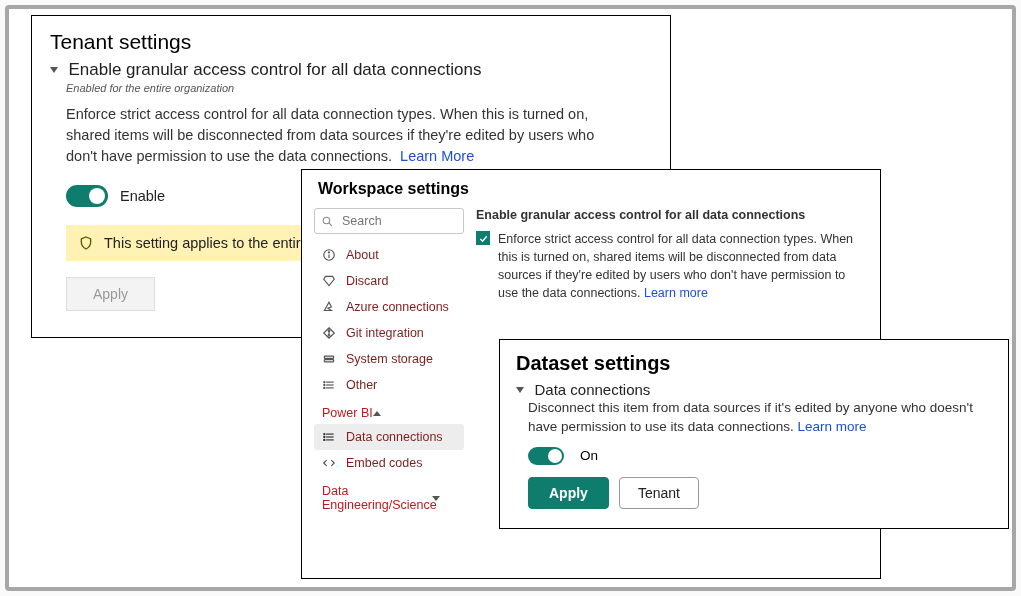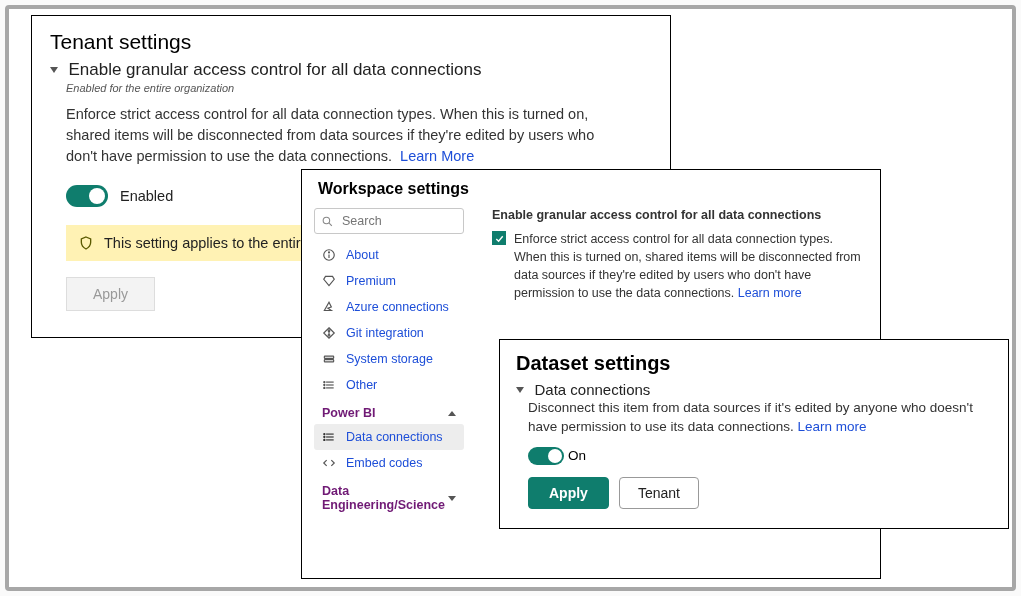--- a/index.html
+++ b/index.html
@@ -96,46 +96,46 @@
     left: 292px; top: 160px;
     width: 580px;
     height: 410px;
     padding: 10px 12px 12px 12px;
   }
   .workspace h2 {
     margin: 0 0 10px 4px;
     font-size: 16px;
     font-weight: 700;
   }
-  .ws-body { display:flex; gap: 28px; }
+  .ws-body { display:flex; gap: 12px; }
   .ws-side { width: 150px; }
   .search {
     display:flex; align-items:center; gap:6px;
     border:1px solid #c8c8c8;
     border-radius:3px;
     padding:4px 6px;
     margin-bottom:8px;
   }
   .search input {
     border:none; outline:none; font-size:12.5px; color:#666; width:100%;
     background:transparent;
   }
   .mag-icon svg { width:13px; height:13px; display:block; }
   .side-item {
     display:flex; align-items:center; gap:10px;
-    font-size:12.5px; color:#1d4ed8;
+    font-size:12.5px; color:#7f1d1d;
     padding:6px 8px;
     cursor:pointer;
     border-radius:3px;
   }
   .side-item.selected { background:#ededed; }
   .side-item svg { width:14px; height:14px; flex:none; }
   .section-head {
-    display:flex; justify-content:space-between; align-items:center;
-    font-size:12.5px; font-weight:700; color:#701a75;
+    display:flex; align-items:center;
+    font-size:12.5px; font-weight:400; color:#b91c1c;
     padding:8px 8px 4px 8px;
     cursor:pointer;
   }
   .chev { width:0;height:0;border-left:4px solid transparent;border-right:4px solid transparent; }
   .chev.up { border-bottom:5px solid #555; }
   .chev.down { border-top:5px solid #555; }
 
   .ws-main { flex:1; font-size:12.5px; color:#333; }
   .ws-main-title { font-weight:700; font-size:12.5px; margin-bottom:8px; }
   .ws-row { display:flex; align-items:flex-start; gap:8px; }
@@ -147,21 +147,21 @@
   
   .dataset {
     left: 490px; top: 330px;
     width: 510px;
     height: 190px;
     padding: 12px 16px;
   }
   .dataset h2 { margin:0 0 6px 0; font-size:20px; font-weight:700; }
   .ds-section { font-size:15px; color:#222; margin:4px 0 10px 0; }
   .ds-desc { font-size:13.5px; color:#333; line-height:1.4; margin-left:12px; margin-bottom:10px; }
-  .ds-toggle-row { display:flex; align-items:center; gap:4px; margin-left:12px; margin-bottom:12px; }
+  .ds-toggle-row { display:flex; align-items:center; gap:16px; margin-left:12px; margin-bottom:12px; }
   .toggle-sm { width:36px;height:18px;border-radius:9px;background:#0f7d6d;position:relative;cursor:pointer; }
   .toggle-sm::after { content:"";position:absolute;right:2px;top:2px;width:14px;height:14px;background:#fff;border-radius:50%; }
   .ds-btn-row { display:flex; gap:10px; margin-left:12px; }
   .btn-primary { background:#0f7d6d;color:#fff;border:1px solid #0f7d6d;border-radius:4px;padding:7px 20px;font-size:14px;cursor:pointer;font-weight:600; }
   .btn-secondary { background:#fff;color:#222;border:1px solid #999;border-radius:4px;padding:7px 18px;font-size:14px;cursor:pointer; }
 </style>
 </head>
 <body>
 
 <div class="canvas">
@@ -172,21 +172,21 @@
       <span class="collapse-caret"></span>
       <span class="tenant-heading">Enable granular access control for all data connections</span>
     </div>
     <div class="tenant-subheading">Enabled for the entire organization</div>
     <p class="tenant-desc">
       <span>Enforce strict access control for all data connection types. When this is turned on, shared items will be disconnected from data sources if they're edited by users who don't have permission to use the data connections.</span>
       &nbsp;<a class="link">Learn More</a>
     </p>
     <div class="toggle-row">
       <div class="toggle"></div>
-      <span class="toggle-label">Enabled</span>
+      <span class="toggle-label">Enable</span>
     </div>
     <div class="banner">
       <span class="shield-icon">
         <svg viewBox="0 0 24 24" fill="none" stroke="#5a5a00" stroke-width="2">
             <path d="M12 3l7 3v5c0 5-3 8-7 10-4-2-7-5-7-10V6l7-3z"></path>
           </svg>
       </span>
       <span>This setting applies to the entire org</span>
     </div>
     <div class="btn-row">
@@ -213,21 +213,21 @@
               <circle cx="12" cy="12" r="9"></circle>
               <line x1="12" y1="11" x2="12" y2="17"></line>
               <circle cx="12" cy="7.5" r="0.8" fill="#555"></circle>
             </svg>
           <span>About</span>
         </div>
         <div class="side-item">
           <svg viewBox="0 0 24 24" fill="none" stroke="#555" stroke-width="2">
               <path d="M6 4h12l3 5-9 11L3 9l3-5z"></path>
             </svg>
-          <span>Premium</span>
+          <span>Discard</span>
         </div>
         <div class="side-item">
           <svg viewBox="0 0 24 24" fill="none" stroke="#555" stroke-width="2">
               <path d="M4 18L12 4l4 8-6 2 6 4H4z"></path>
             </svg>
           <span>Azure connections</span>
         </div>
         <div class="side-item">
           <svg viewBox="0 0 24 24" fill="none" stroke="#555" stroke-width="2">
               <path d="M12 3l9 9-9 9-9-9 9-9z"></path>

